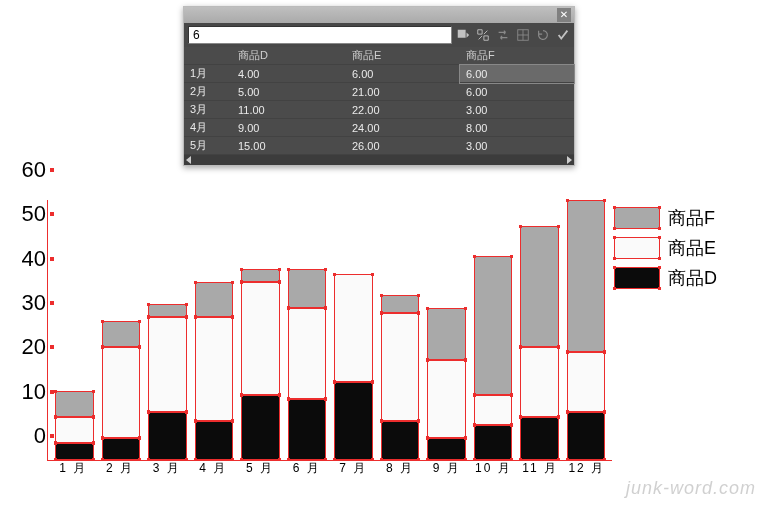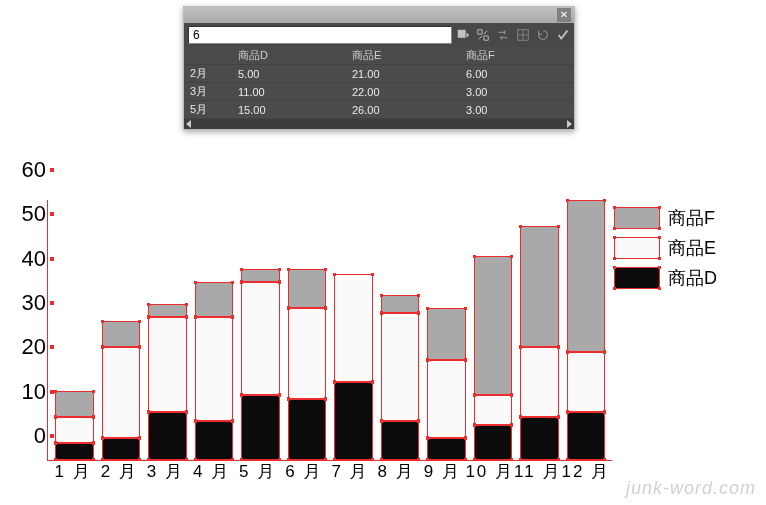--- a/index.html
+++ b/index.html
@@ -156,21 +156,21 @@
     position:absolute;width:3px;height:3px;background:#ec2d2d;bottom:-2px;
   }
   .seg .hb1{left:-2px;} .seg .hb2{right:-2px;}
   .segD { background:#0b0b0b; }
   .segE { background:#fafafa; }
   .segF { background:#a9a9a9; }
   .xaxis {
     position:absolute;
     left:42px; right:4px; bottom:0; height:26px;
     display:flex; justify-content:space-between;
-    font-size:17px;
+    font-size:12px;
     padding:0 2px;
   }
   .xaxis > div { flex:1; text-align:center; white-space:nowrap; letter-spacing:2px;}
   .yaxis {
     position:absolute;
     left:0; top:0; bottom:24px; width:42px;
     font-size:22px;
   }
   .ytick {
     position:absolute;
@@ -270,30 +270,42 @@
     <thead>
       <tr>
         <th></th>
         <th>商品D</th>
         <th>商品E</th>
         <th>商品F</th>
       </tr>
     </thead>
     <tbody id="panel-tbody">
         <tr>
+          <td>1月</td>
+          <td>4.00</td>
+          <td>6.00</td>
+          <td class="sel">6.00</td>
+        </tr>
+        <tr>
           <td>2月</td>
           <td>5.00</td>
           <td>21.00</td>
           <td>6.00</td>
         </tr>
         <tr>
           <td>3月</td>
           <td>11.00</td>
           <td>22.00</td>
           <td>3.00</td>
+        </tr>
+        <tr>
+          <td>4月</td>
+          <td>9.00</td>
+          <td>24.00</td>
+          <td>8.00</td>
         </tr>
         <tr>
           <td>5月</td>
           <td>15.00</td>
           <td>26.00</td>
           <td>3.00</td>
         </tr>
       </tbody>
   </table>
   <div class="panel-scroll">

